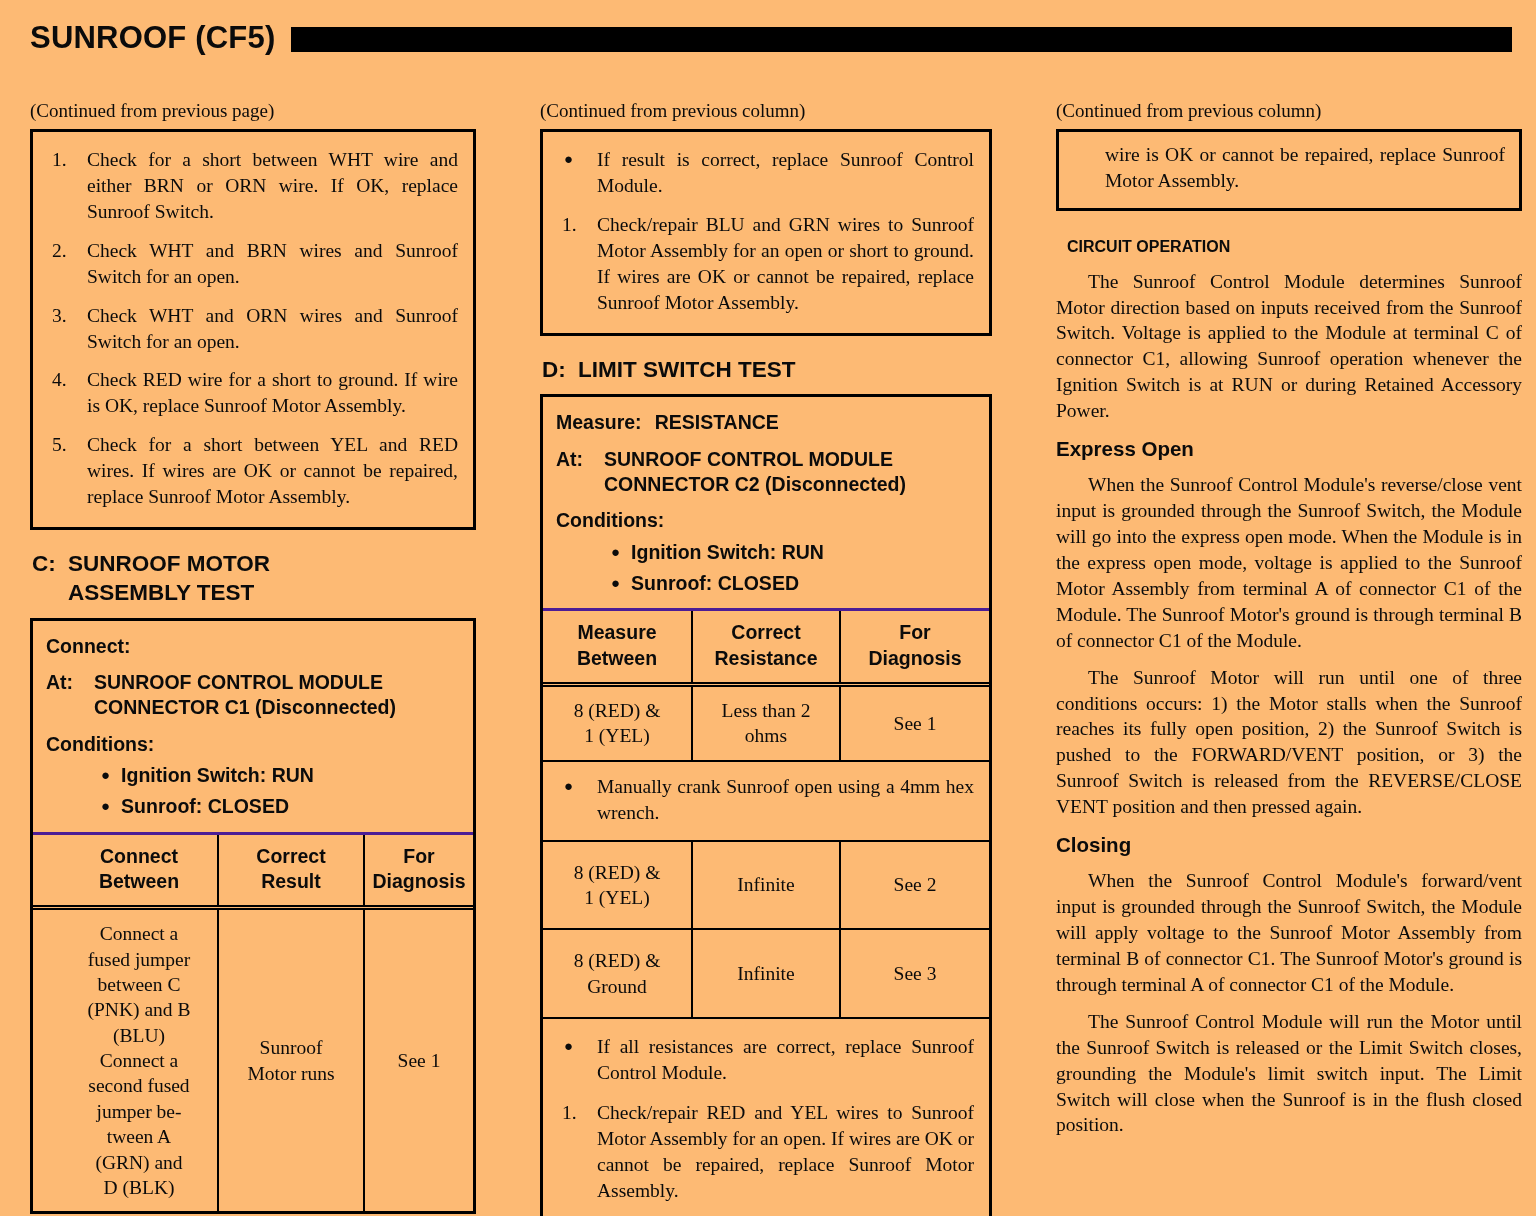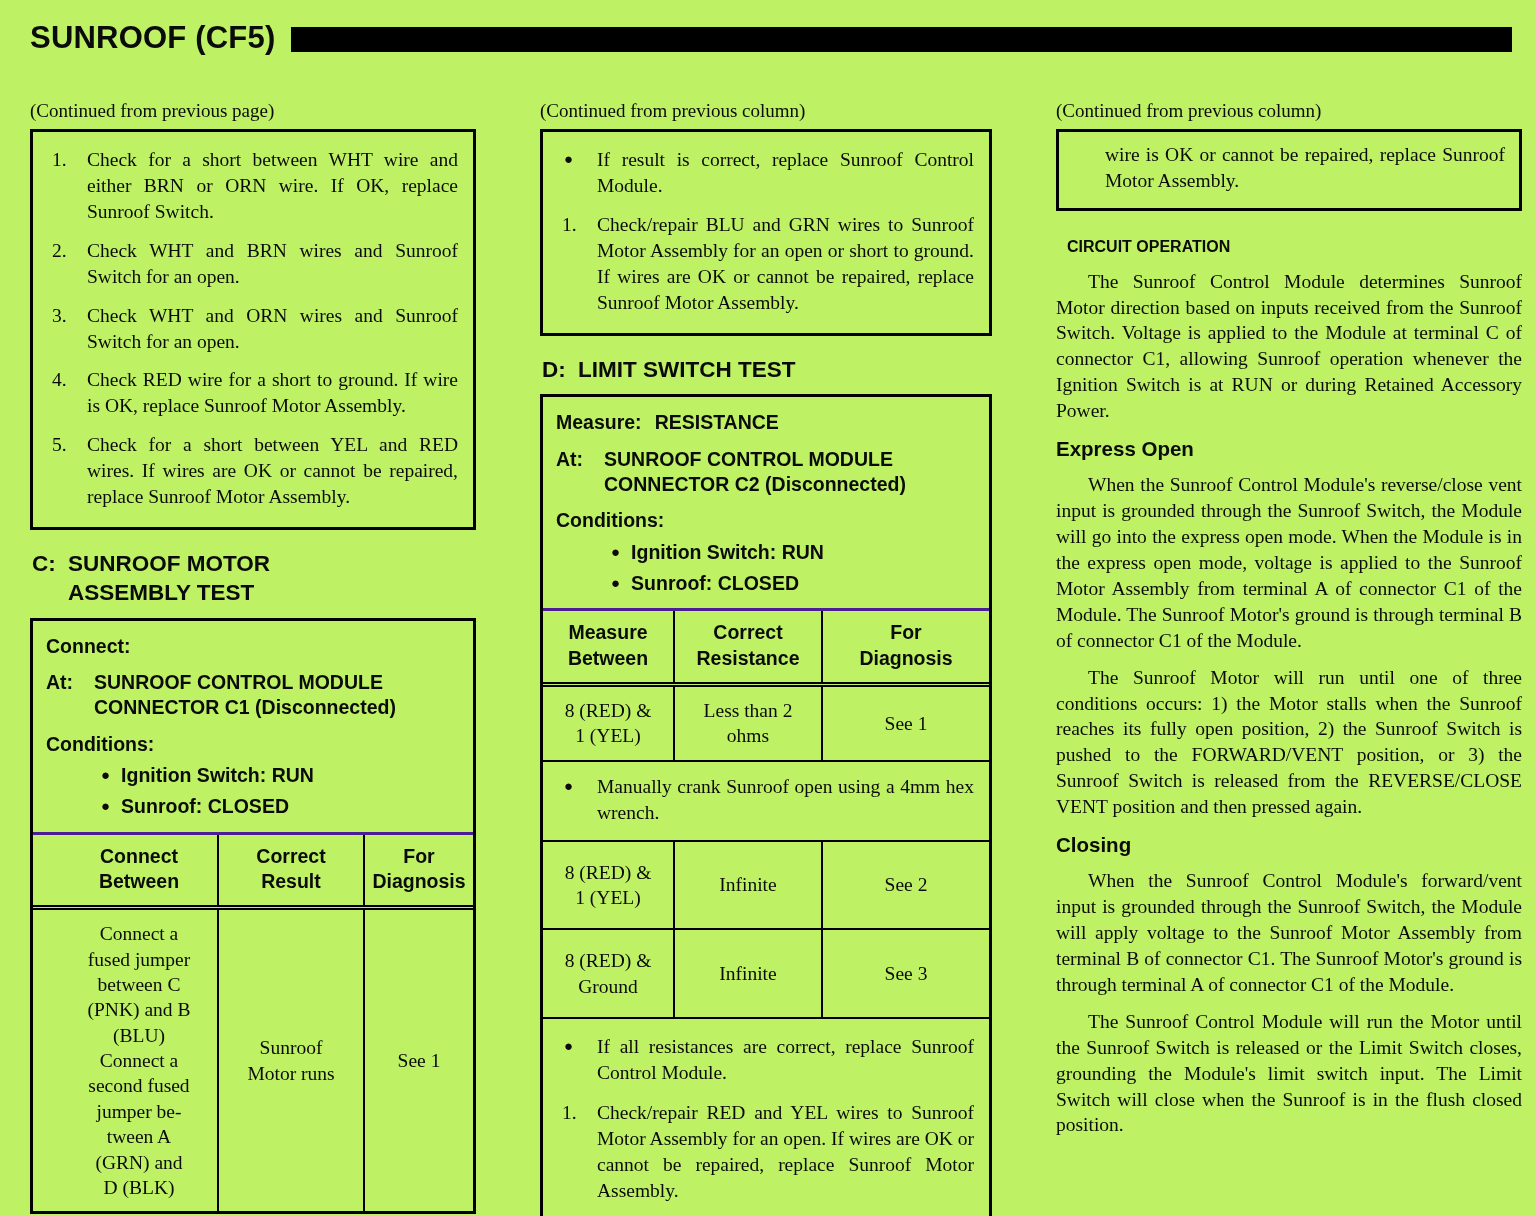--- a/index.html
+++ b/index.html
@@ -1,20 +1,20 @@
 <!DOCTYPE html>
 <html><head>
 <meta charset="utf-8">
 <style>
   * { margin:0; padding:0; box-sizing:border-box; }
   html,body { background:#ffffff; }
   .page {
     position:relative;
     width:1536px; height:1216px;
-    background:#bef264;
+    background:#fdba74;
     color:#0b0b0b;
     font-family:"Liberation Serif", serif;
     overflow:hidden;
   }
   
   .masthead {
     position:absolute; top:20px; left:30px; right:24px;
     display:flex; align-items:center; gap:16px;
   }
   .masthead-title {
@@ -76,21 +76,21 @@
   }
   .hc { padding:9px 4px 11px; white-space:pre-line; line-height:1.3; }
   .trow { display:flex; font-size:19.5px; text-align:center; }
   .tc {
     display:flex; align-items:center; justify-content:center;
     padding:11px 6px; white-space:pre-line; line-height:1.3;
   }
   .col-a-left { width:158px; border-right:2px solid #000;margin-left:28px; }
   .col-b-left { width:146px; border-right:2px solid #000; }
   .col-c-left { flex:1; }
-  .col-a-mid { width:132px; border-right:2px solid #000; }
+  .col-a-mid { width:150px; border-right:2px solid #000; }
   .col-b-mid { width:148px; border-right:2px solid #000; }
   .col-c-mid { flex:1; }
   .rule-below { border-bottom:2px solid #000; }
 
   .tall-row .tc { padding:18px 6px; }
 
   .interlude { padding:12px 13px 14px 10px; border-bottom:2px solid #000; }
   .tfoot { padding:15px 13px 17px 10px; display:flex; flex-direction:column; gap:14px; }
 
   

